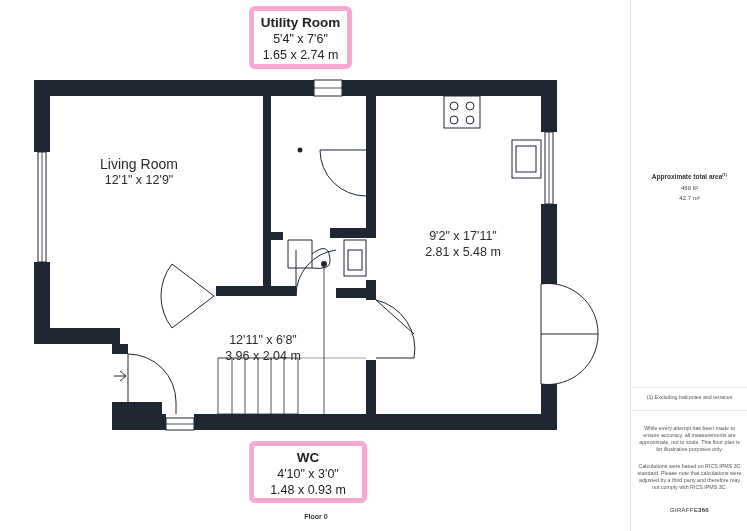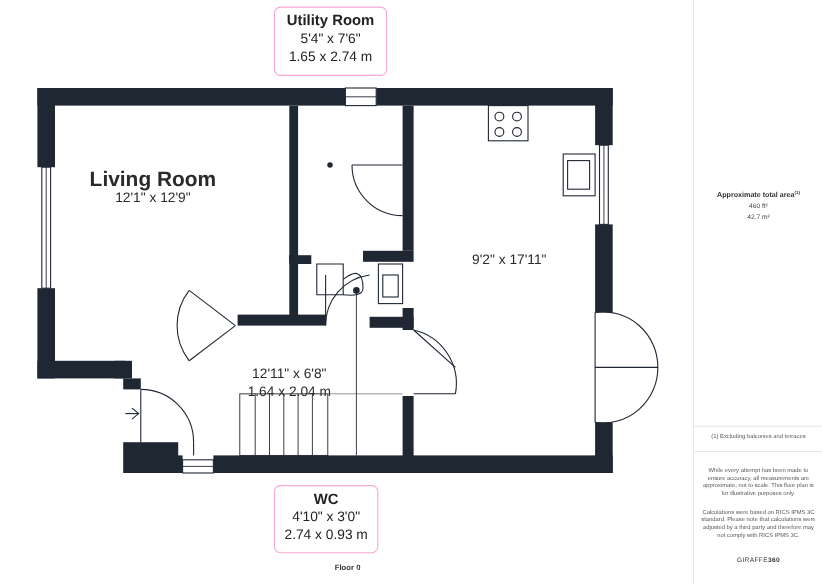--- a/index.html
+++ b/index.html
@@ -8,23 +8,23 @@
   .plan { position:absolute; left:0; top:0; width:630px; height:531px; }
   .sidebar { position:absolute; left:630px; top:0; width:117px; height:531px;
              border-left:1px solid #e6e6e6; background:#fff; }
   .side-sep { position:absolute; left:0; width:117px; border-top:1px solid #e6e6e6; }
   .area-title { position:absolute; top:172px; left:0; width:117px; text-align:center; font-size:6.5px; font-weight:bold; color:#333; }
   .area-val { position:absolute; left:0; width:117px; text-align:center; font-size:6px; color:#444; }
   .side-note { position:absolute; left:6px; width:105px; text-align:center; font-size:5.3px; line-height:7px; color:#555; }
   .brand { position:absolute; top:507px; left:0; width:117px; text-align:center; font-size:6px; color:#333; letter-spacing:0.3px; }
   .brand b { font-weight:bold; }
   .room-label { position:absolute; text-align:center; color:#2a2a2a; }
-  .room-label .name { font-weight:bold; font-size:19px; line-height:16px; }
+  .room-label .name { font-weight:normal; font-size:14px; line-height:16px; }
   .room-label .dim { font-size:12.5px; line-height:16px; }
-  .callout { position:absolute; background:#fff; border:1px solid #f9a8d4; border-radius:6px; text-align:center; padding:3px 4px; box-sizing:border-box; }
+  .callout { position:absolute; background:#fff; border:5px solid #f9a8d4; border-radius:6px; text-align:center; padding:3px 4px; box-sizing:border-box; }
   .callout .name { font-weight:bold; font-size:13.5px; line-height:17px; }
   .callout .dim { font-size:12.5px; line-height:16px; }
   .floor-label { position:absolute; top:513px; left:288px; width:56px; text-align:center; font-size:7px; font-weight:bold; color:#333; }
 </style>
 </head>
 <body>
 
 <svg class="plan" viewBox="0 0 630 531" xmlns="http://www.w3.org/2000/svg">
   <g fill="#1f2733">
 
@@ -128,35 +128,36 @@
     <polyline points="120,371 126,376 120,381"></polyline>
   </g>
 </svg>
 
 <div class="room-label" style="left:74px;top:156px;width:130px;">
   <div class="name">Living Room</div>
   <div class="dim">12'1" x 12'9"</div>
 </div>
 <div class="room-label" style="left:398px;top:228px;width:130px;">
   <div class="dim">9'2" x 17'11"</div>
+  <div class="dim">2.81 x 5.48 m</div>
 </div>
 <div class="room-label" style="left:198px;top:332px;width:130px;">
   <div class="dim">12'11" x 6'8"</div>
-  <div class="dim">1.64 x 2.04 m</div>
+  <div class="dim">3.96 x 2.04 m</div>
 </div>
 
 <div class="callout" style="left:249px;top:6px;width:103px;height:63px;">
   <div class="name">Utility Room</div>
   <div class="dim">5'4" x 7'6"</div>
   <div class="dim">1.65 x 2.74 m</div>
 </div>
-<div class="callout" style="left:249px;top:441px;width:95px;height:62px;">
+<div class="callout" style="left:249px;top:441px;width:118px;height:62px;">
   <div class="name">WC</div>
   <div class="dim">4'10" x 3'0"</div>
-  <div class="dim">2.74 x 0.93 m</div>
+  <div class="dim">1.48 x 0.93 m</div>
 </div>
 
 <div class="floor-label">Floor 0</div>
 
 <div class="sidebar">
   <div class="area-title"><span>Approximate total area</span><sup style="font-size:4px">(1)</sup></div>
   <div class="area-val" style="top:185px;">460 ft²</div>
   <div class="area-val" style="top:195px;">42.7 m²</div>
   <div class="side-sep" style="top:387px;"></div>
   <div class="side-note" style="top:394px;">(1) Excluding balconies and terraces</div>

